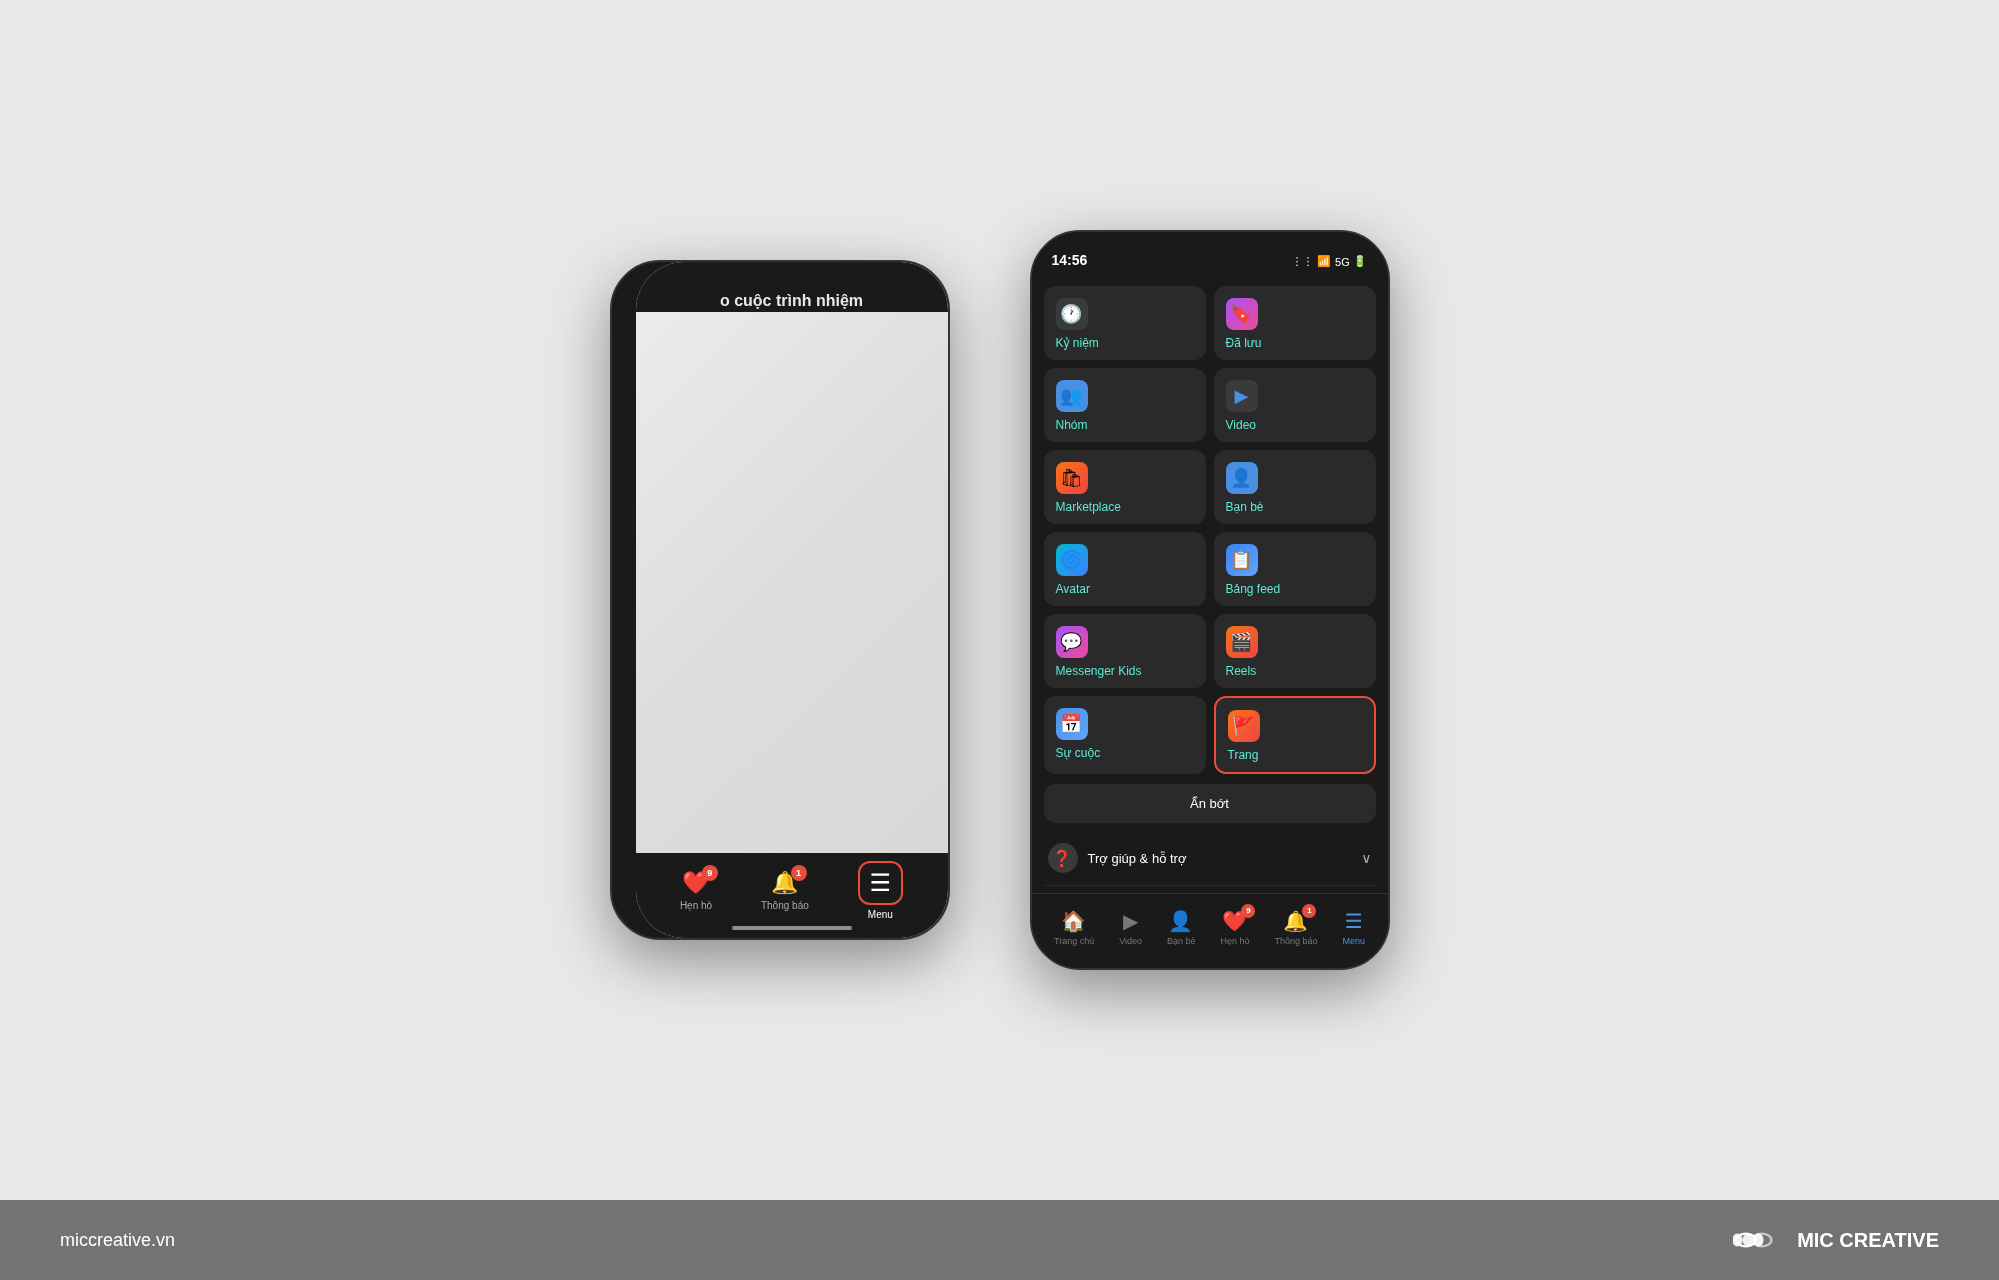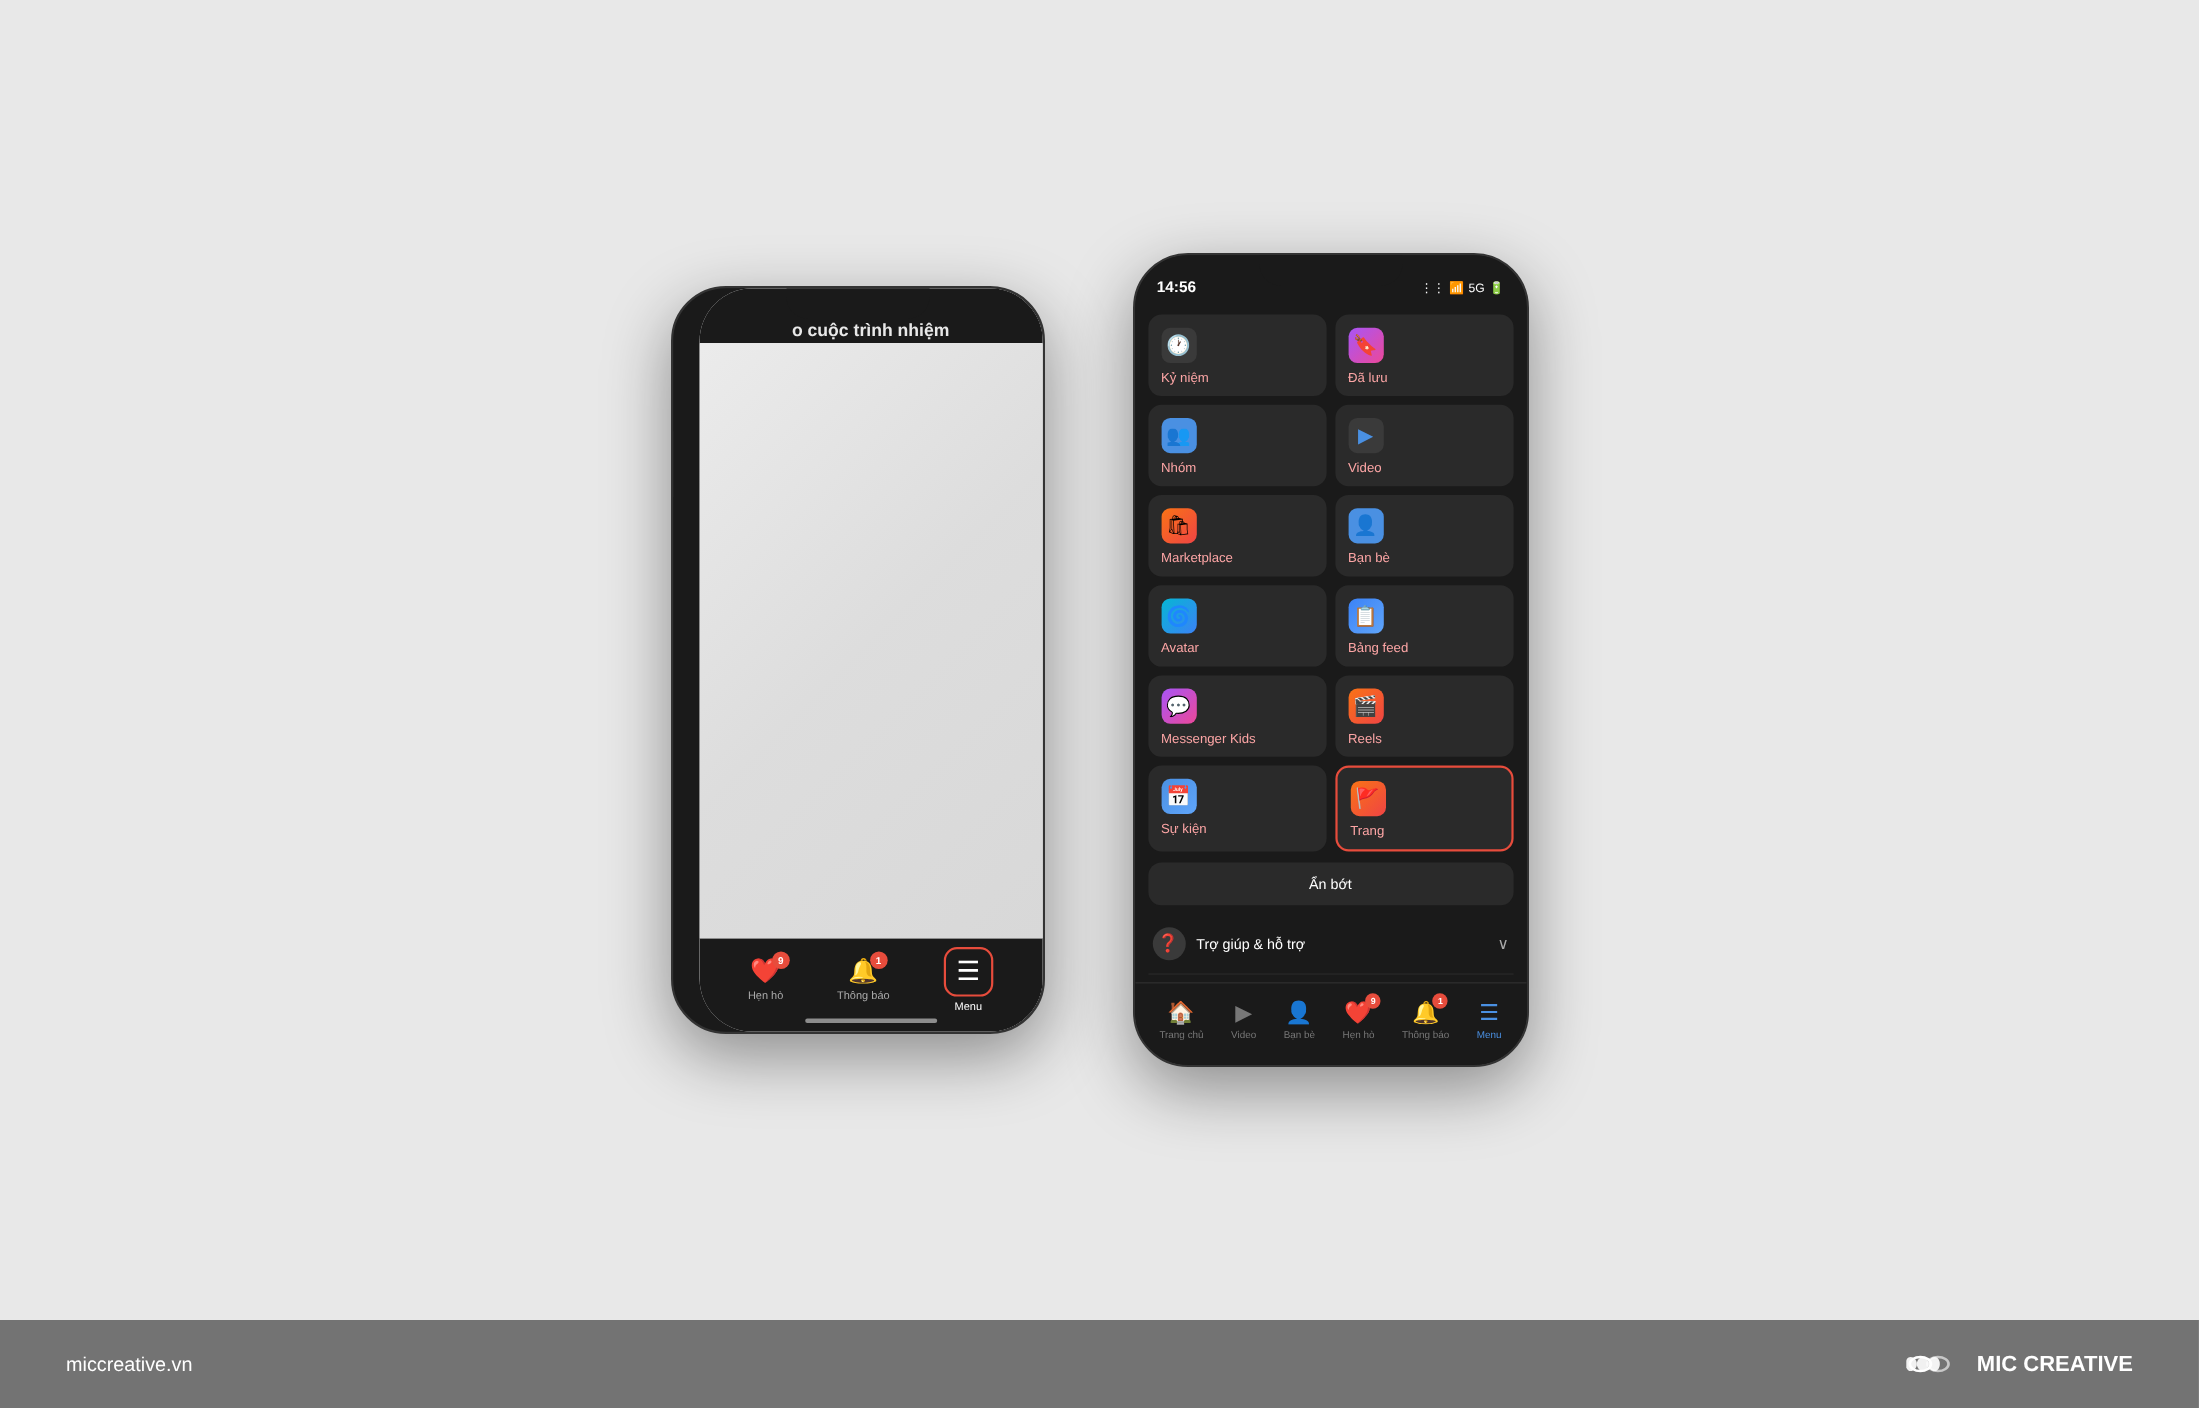--- a/index.html
+++ b/index.html
@@ -247,21 +247,21 @@
       width: 32px;
       height: 32px;
       border-radius: 8px;
       display: flex;
       align-items: center;
       justify-content: center;
       font-size: 18px;
     }
 
     .tile-label {
-      color: #fca5a5;
+      color: #5eead4;
       font-size: 12px;
       font-weight: 400;
     }
 
     .hide-btn {
       background: #2a2a2a;
       border-radius: 12px;
       padding: 12px;
       text-align: center;
       color: #fff;
@@ -478,21 +478,21 @@
             <span class="tile-label">Messenger Kids</span>
           </div>
 
           <div class="menu-tile">
             <div class="tile-icon" style="background: linear-gradient(135deg, #f97316, #ef4444);">🎬</div>
             <span class="tile-label">Reels</span>
           </div>
 
           <div class="menu-tile">
             <div class="tile-icon" style="background: linear-gradient(135deg, #4a90e2, #60a5fa);">📅</div>
-            <span class="tile-label">Sự kiện</span>
+            <span class="tile-label">Sự cuộc</span>
           </div>
 
           <div class="menu-tile highlighted-tile">
             <div class="tile-icon" style="background: linear-gradient(135deg, #f97316, #ef4444);">🚩</div>
             <span class="tile-label">Trang</span>
           </div>
 
         </div>
 
         <div class="hide-btn">

